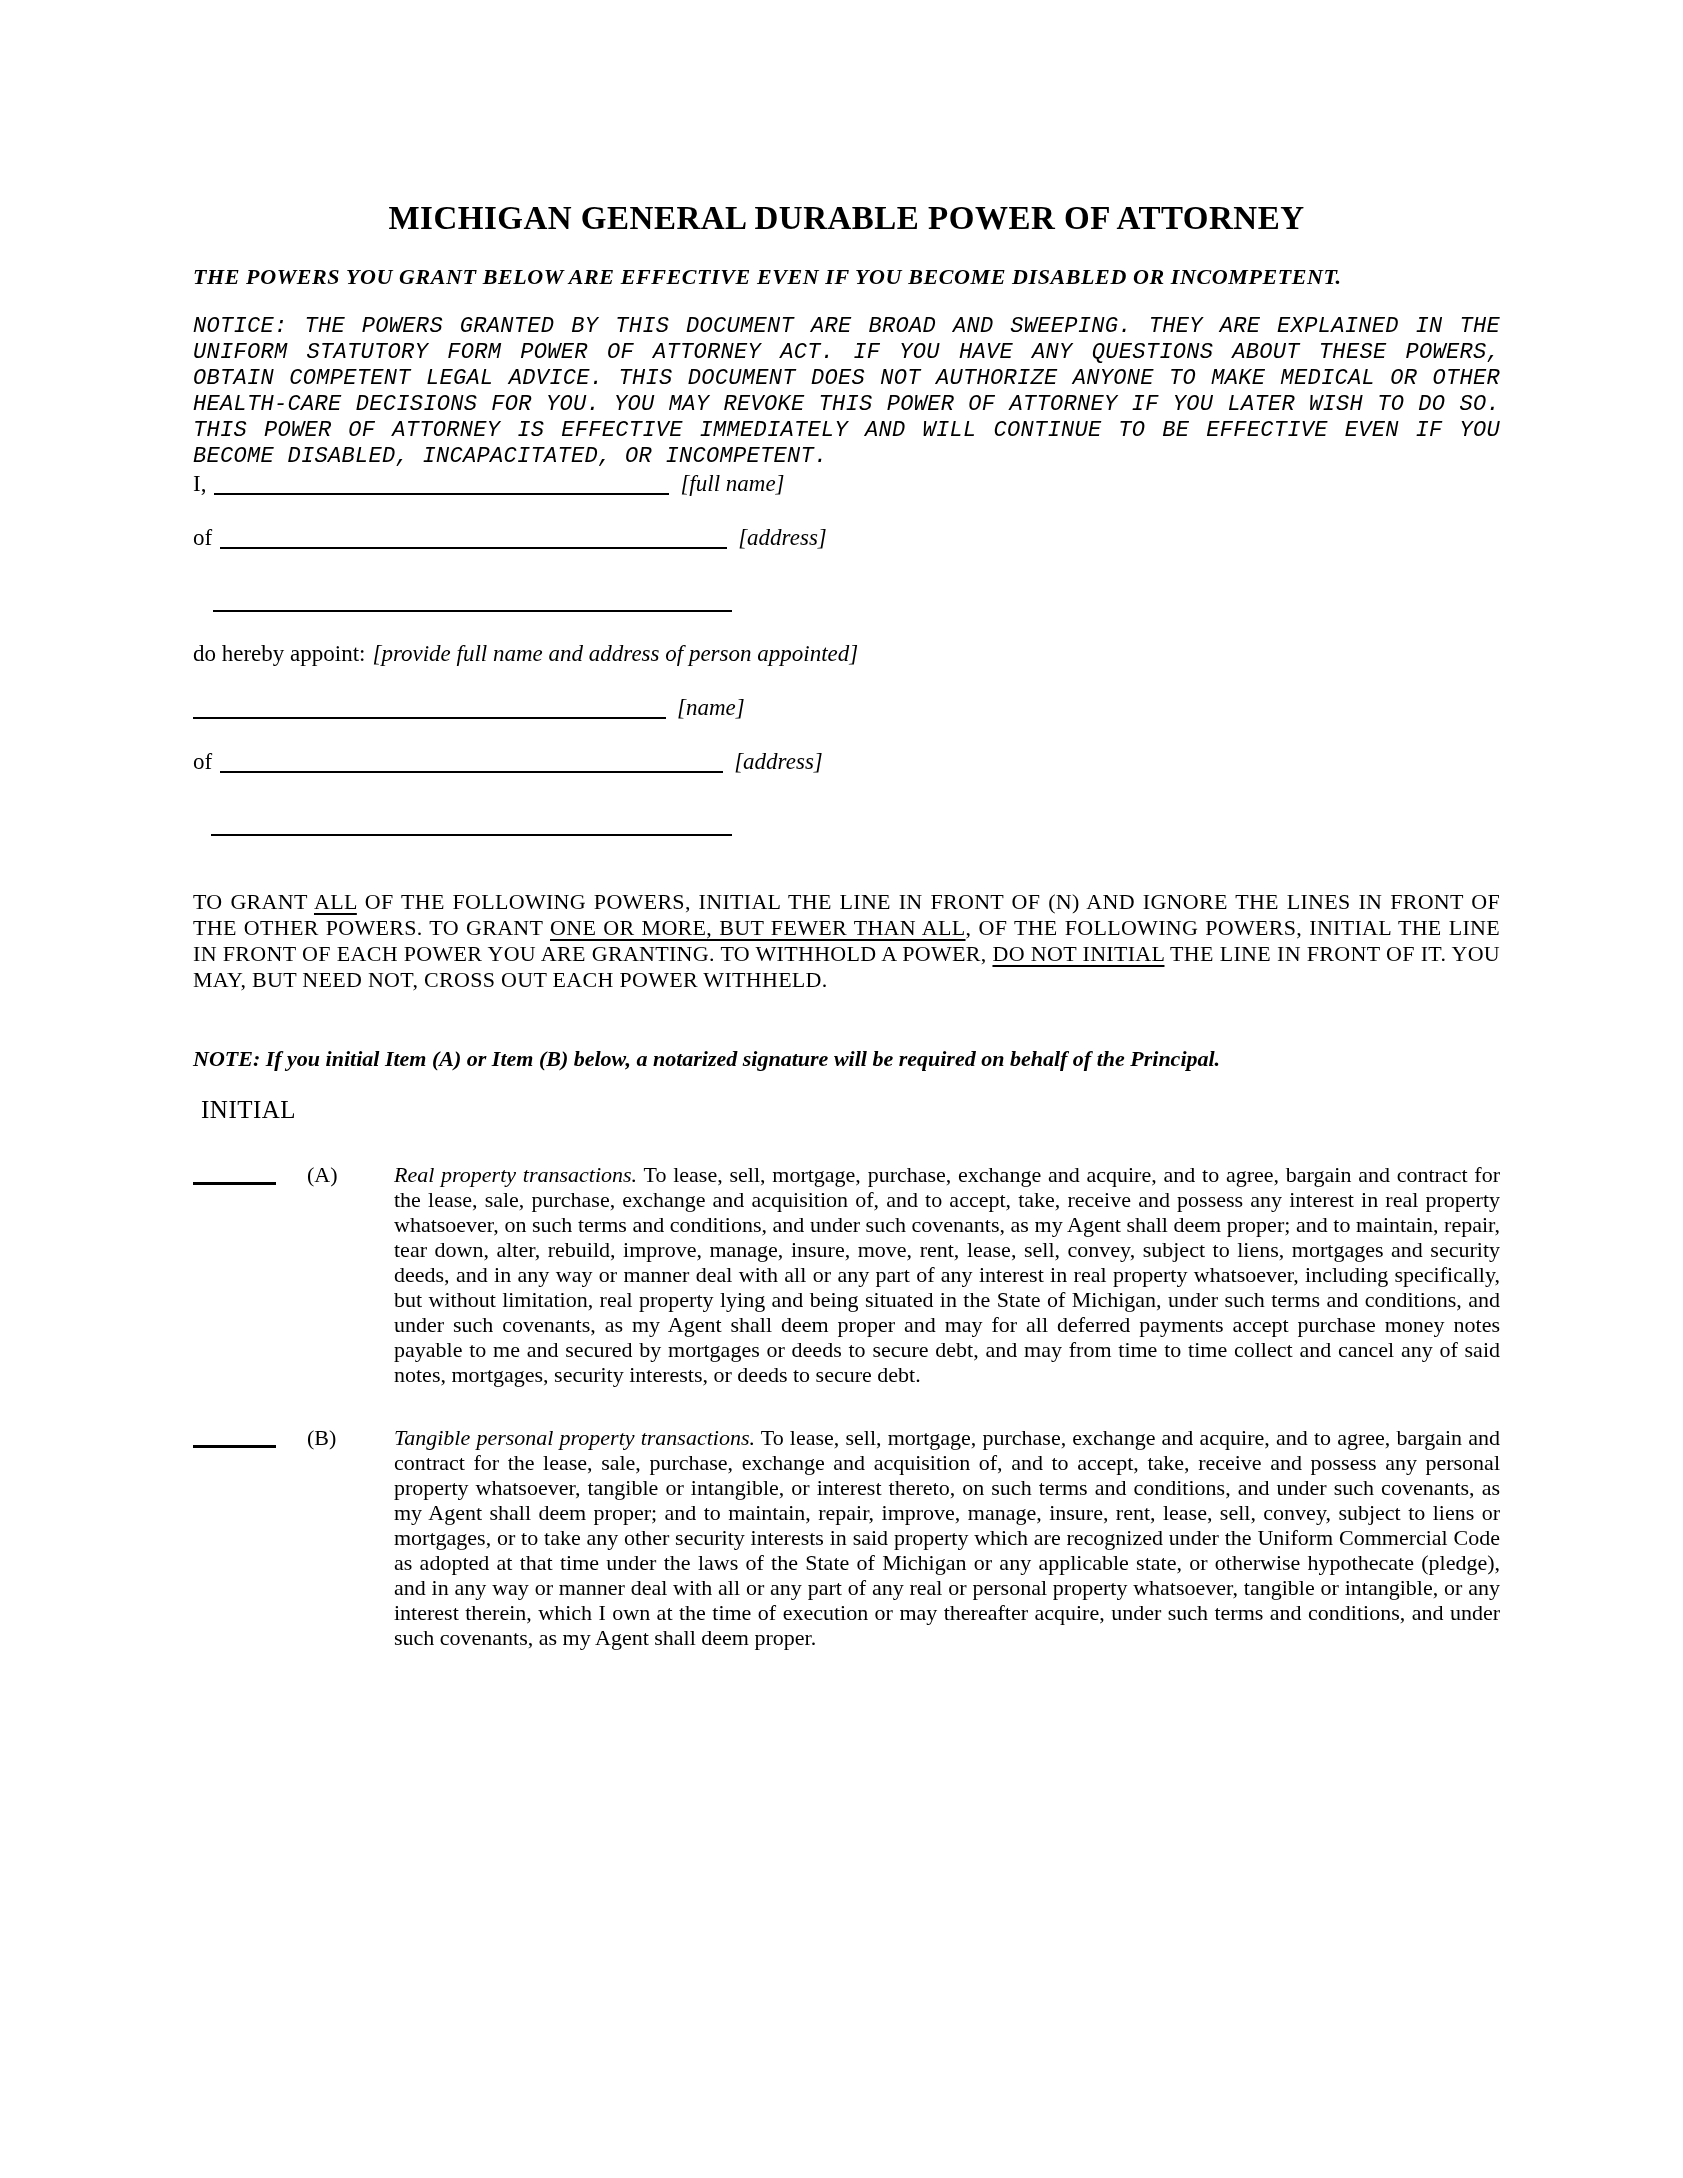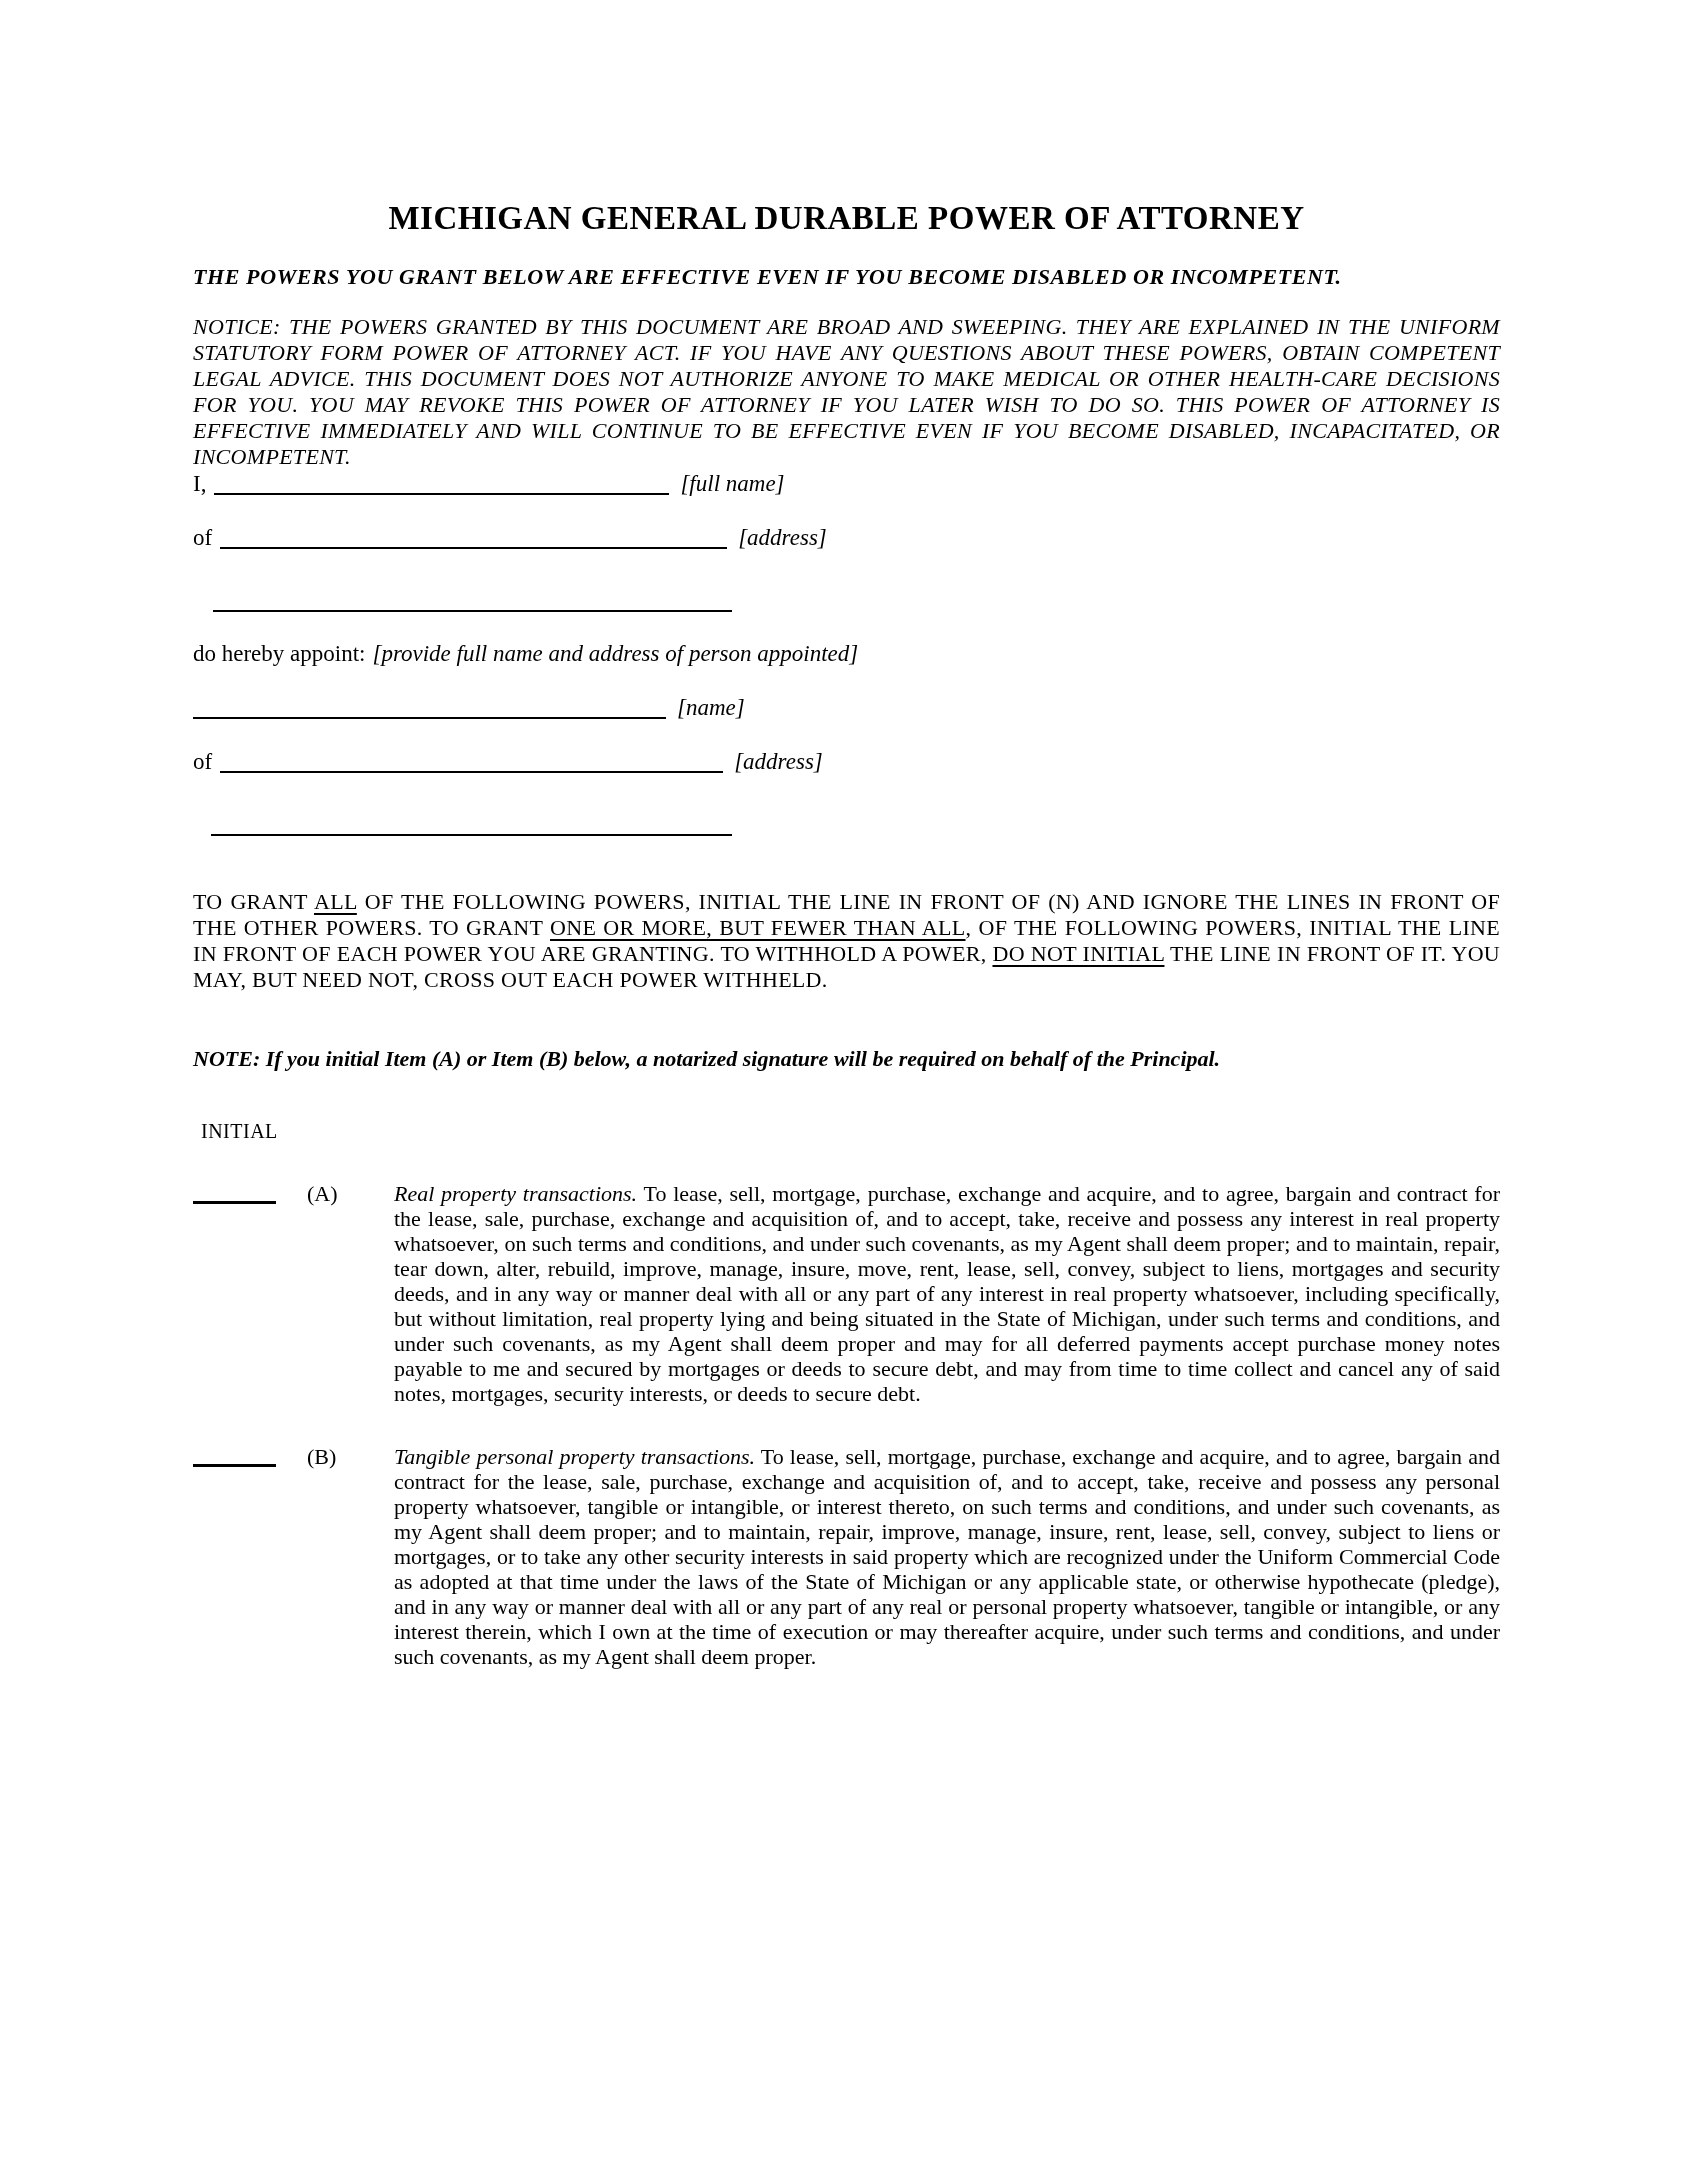--- a/index.html
+++ b/index.html
@@ -35,20 +35,21 @@
     letter-spacing: 0.6px;
     white-space: nowrap;
   }
   .notice {
     margin: 24px 0 0 0;
     font-style: italic;
     font-size: 22px;
     line-height: 26px;
     text-align: justify;
     letter-spacing: 0.3px;
+    font-family: Liberation Mono, monospace;
   }
   .fields {
     font-size: 23px;
   }
   .frow { margin-bottom: 27px; white-space: nowrap; }
   .frow.gap-b { margin-bottom: 36px; }
   .bl {
     display: inline-block;
     height: 1em;
     border-bottom: 2.5px solid #000;
@@ -79,22 +80,22 @@
     text-decoration-thickness: 2px;
     text-underline-offset: 4px;
   }
   .note {
     margin: 53px 0 0 0;
     font-style: italic;
     font-weight: bold;
     font-size: 22px;
   }
   .initial-label {
-    margin: 48px 0 0 8px;
-    font-size: 20px;
+    margin: 24px 0 0 8px;
+    font-size: 25px;
     letter-spacing: 0.5px;
   }
   .item {
     display: grid;
     grid-template-columns: 114px 87px 1fr;
     margin-top: 38px;
     font-size: 22px;
     line-height: 25px;
   }
   .item .initial-line {

